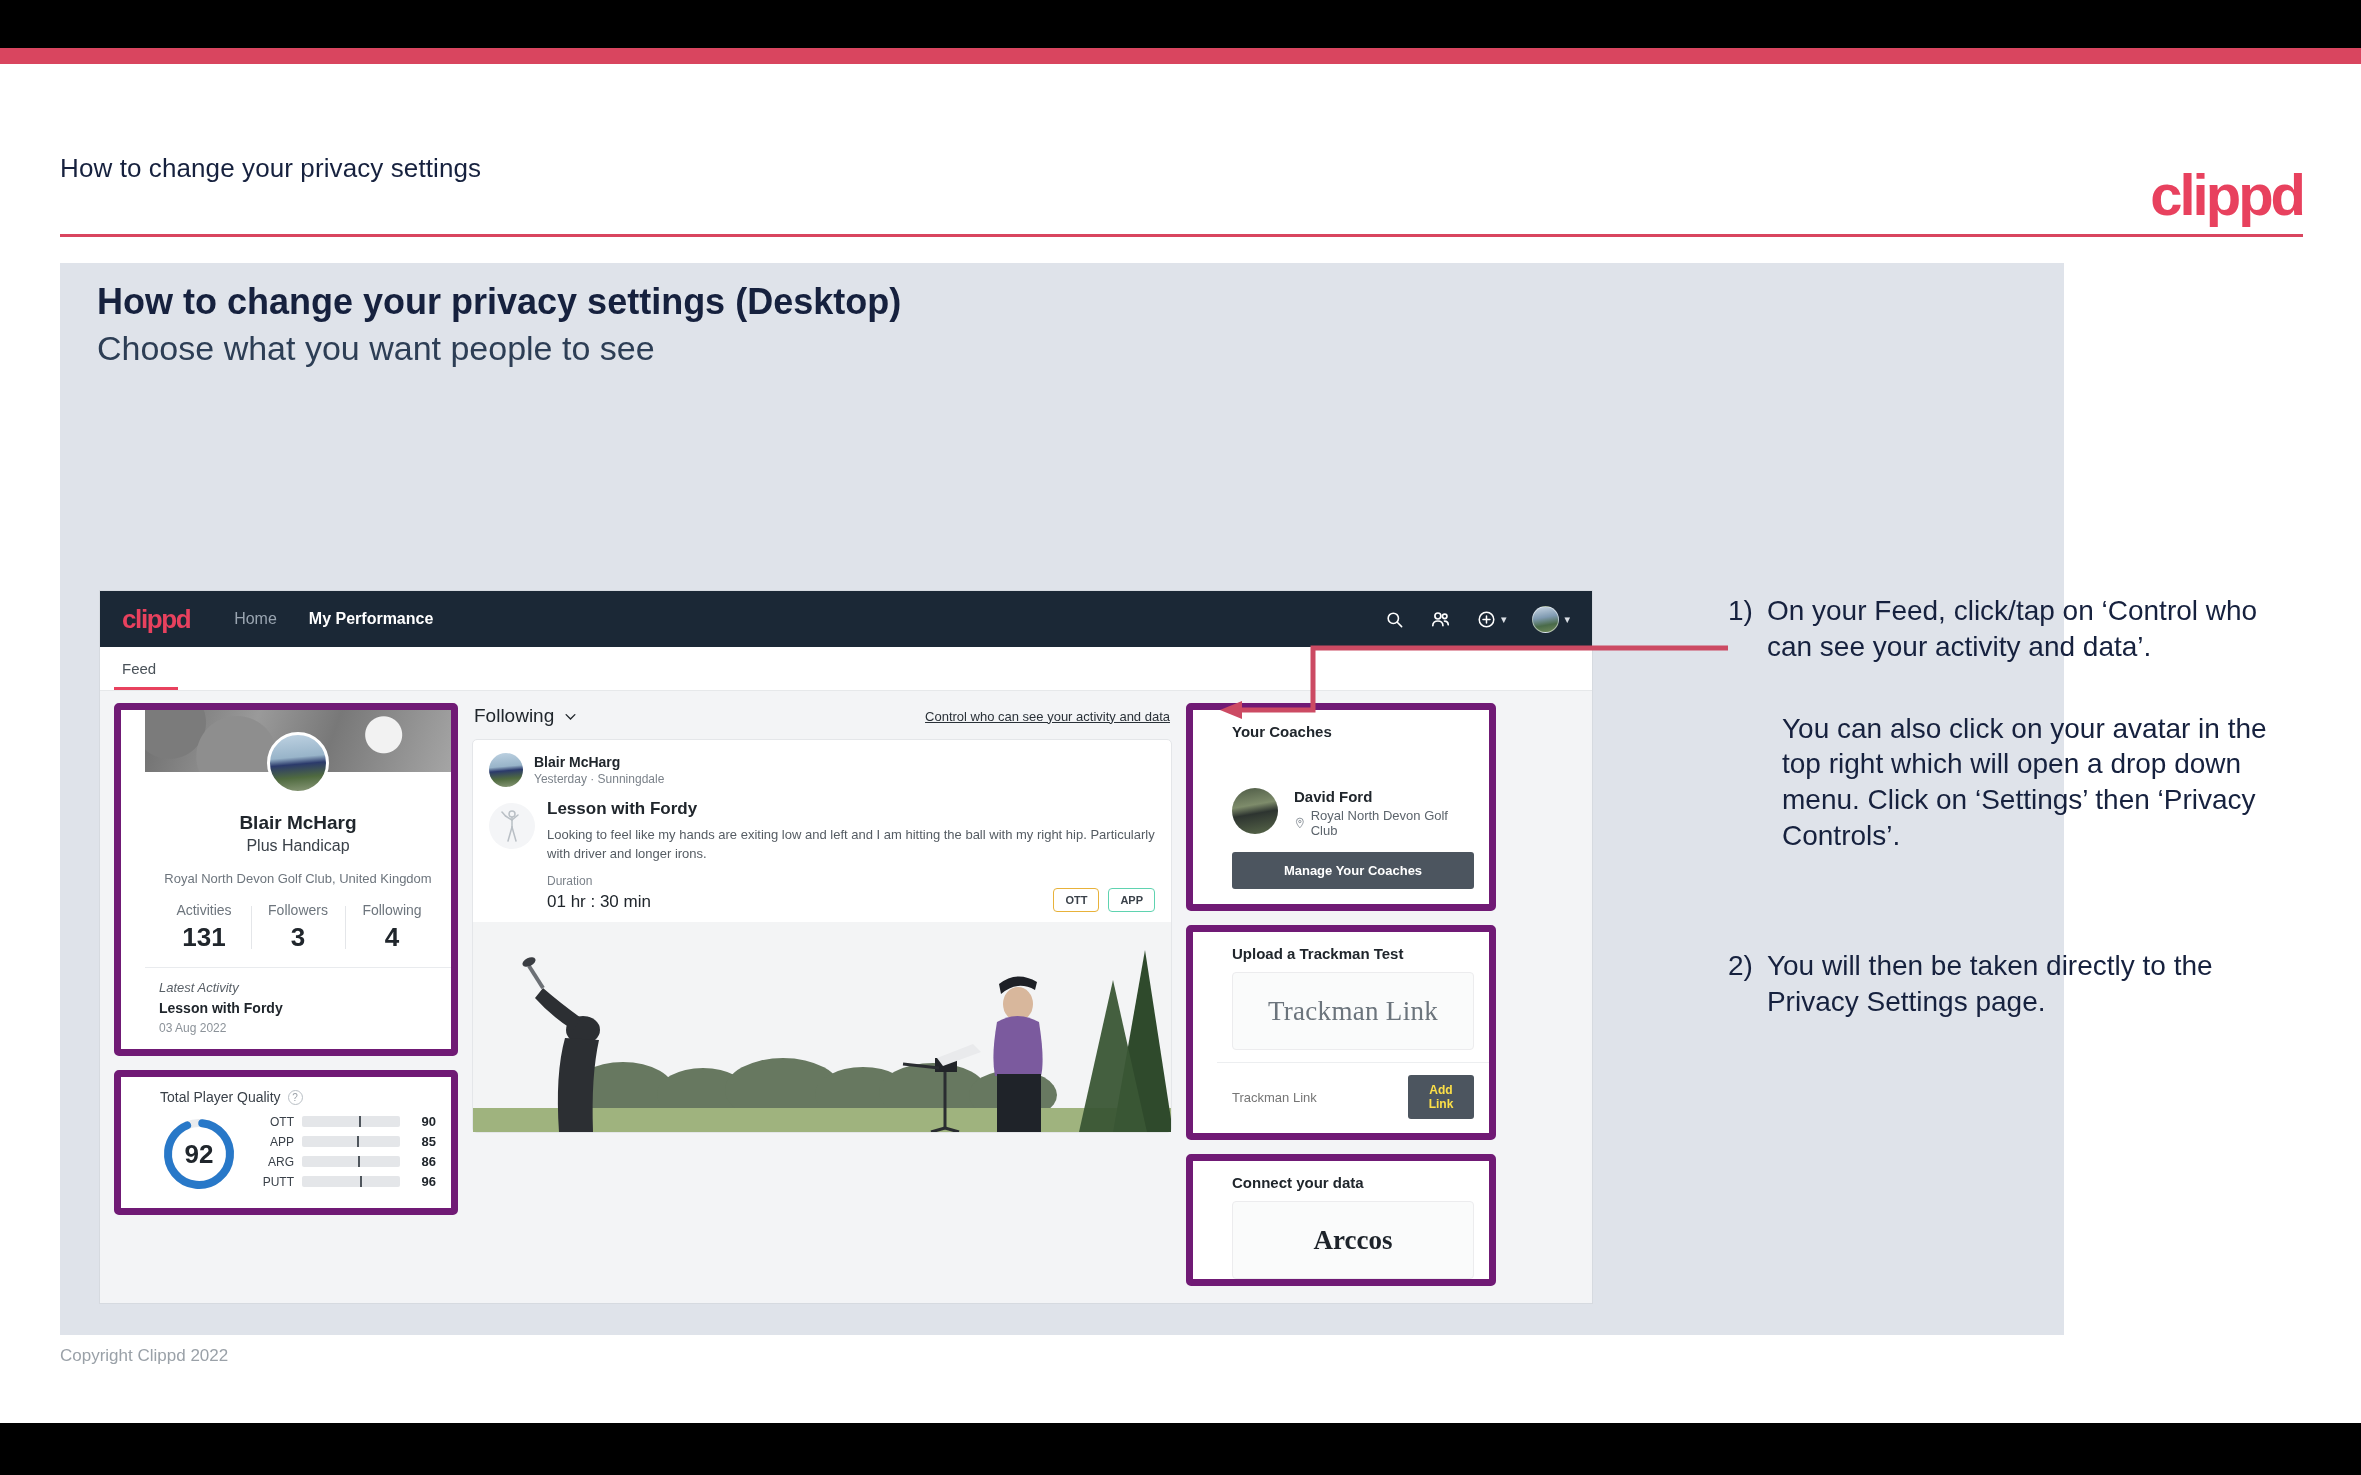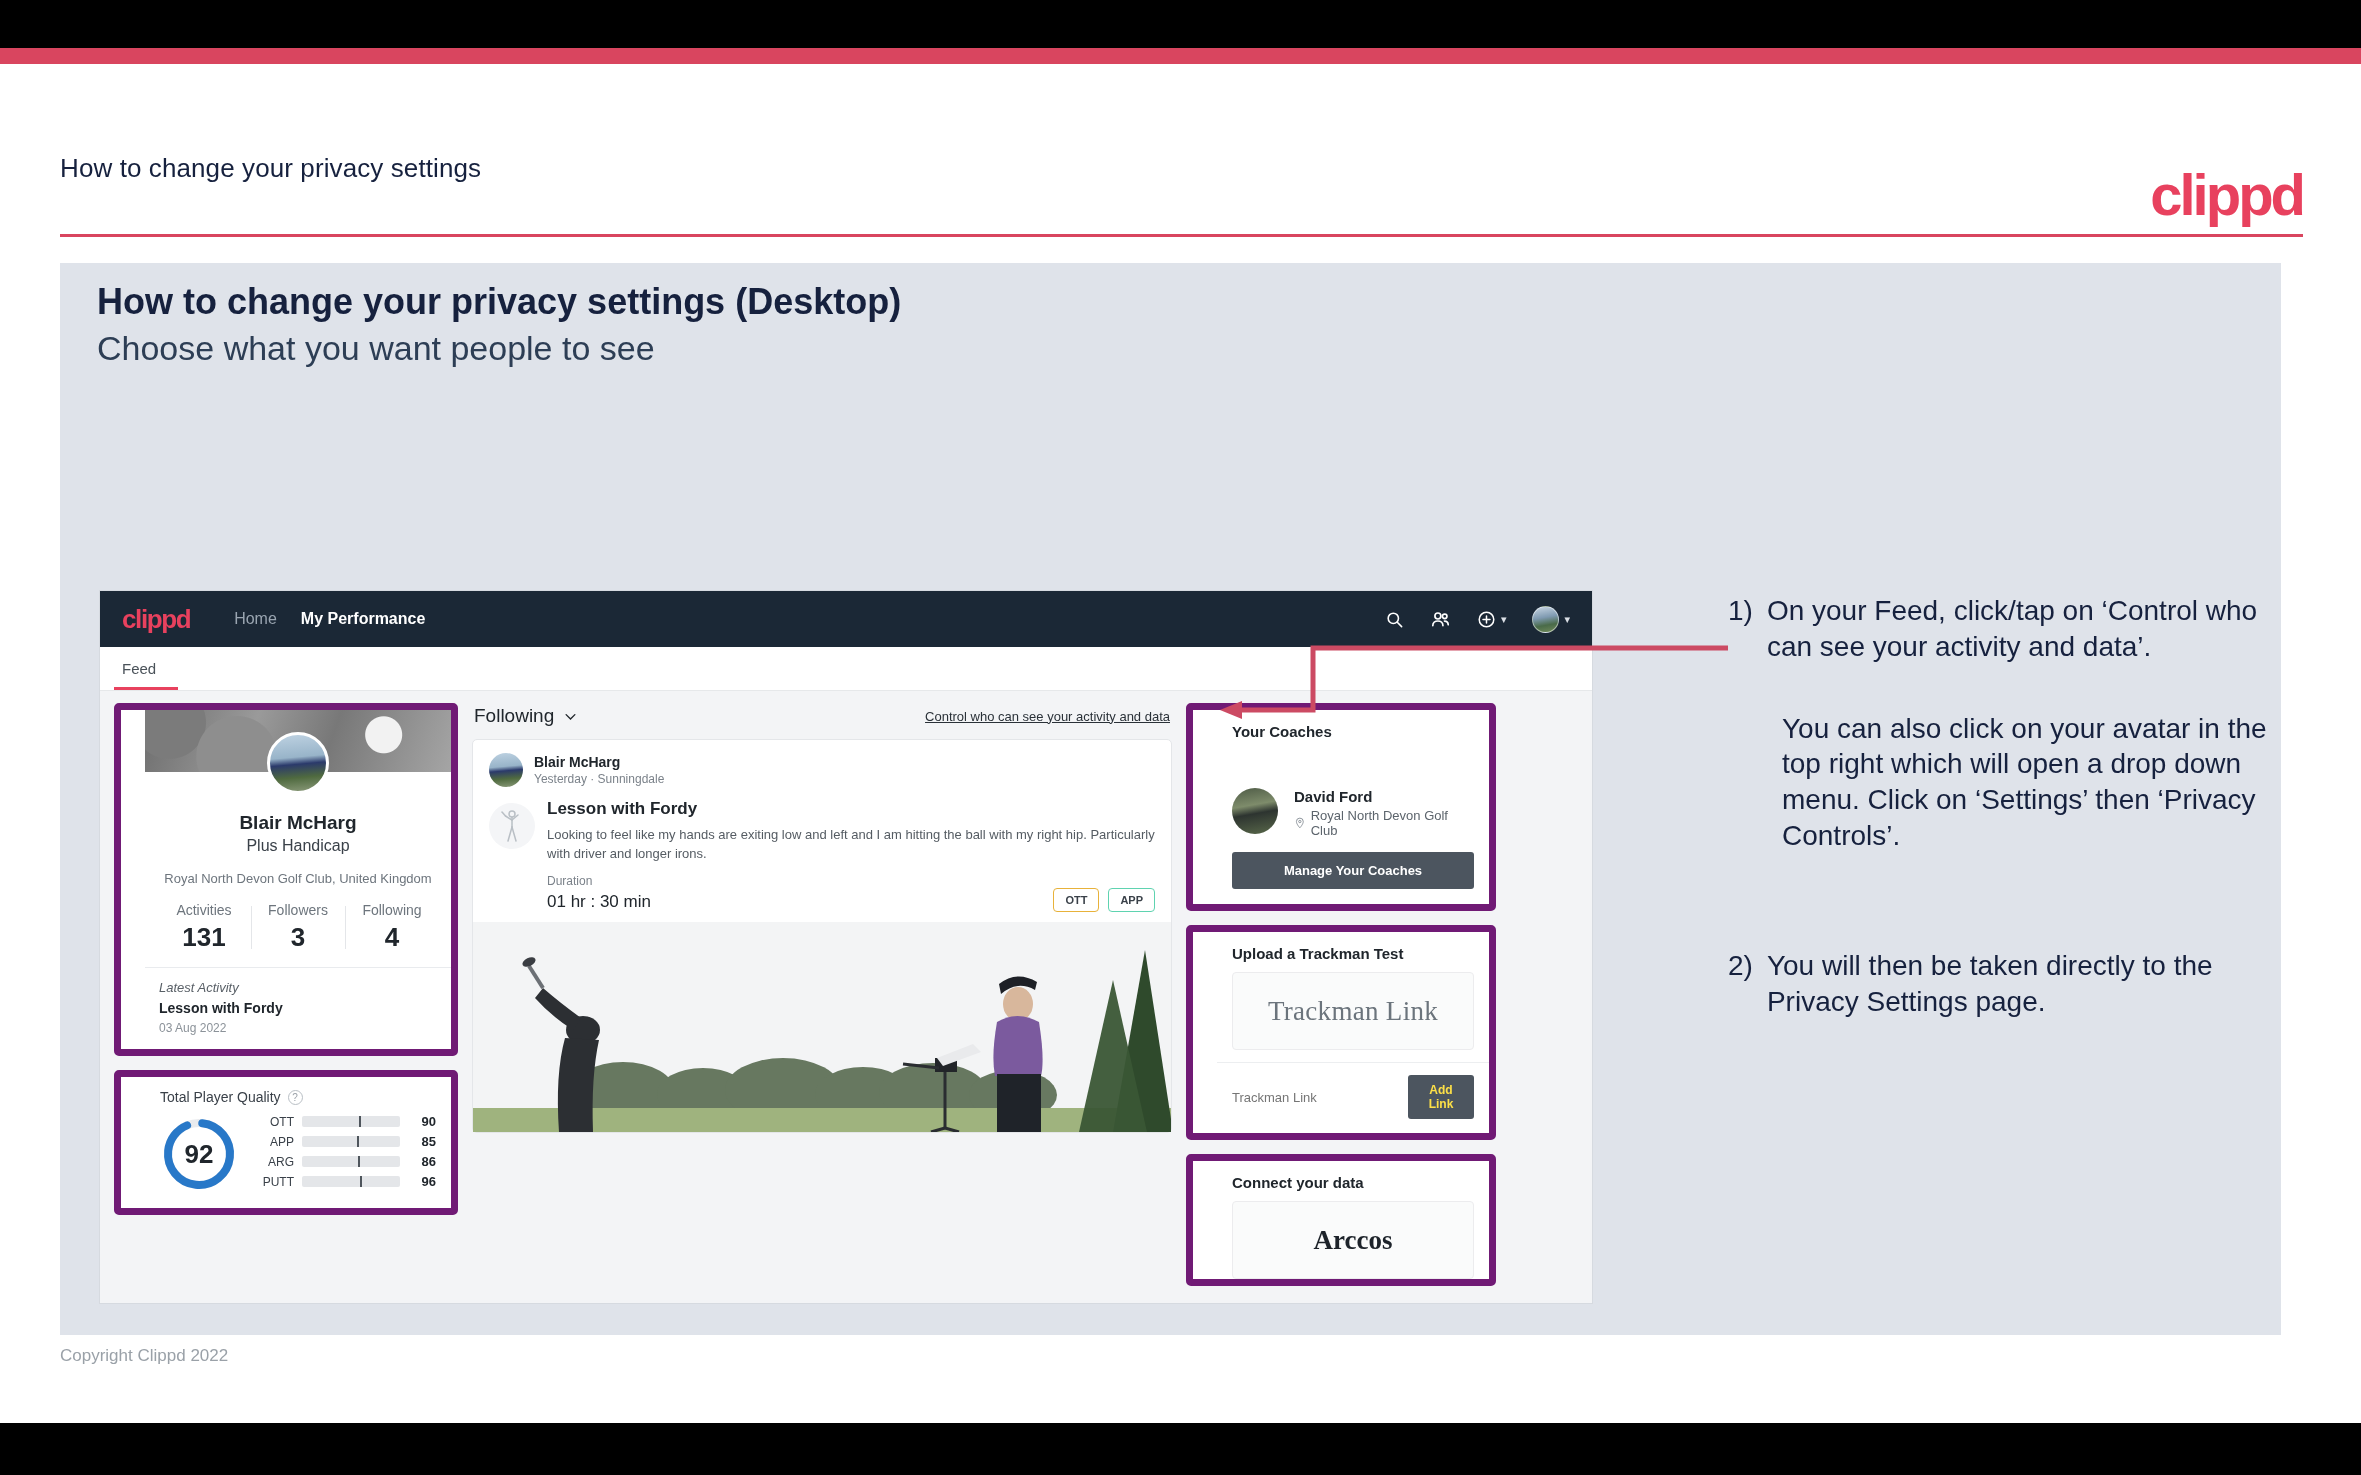--- a/index.html
+++ b/index.html
@@ -44,21 +44,21 @@
     position: absolute;
     left: 60px; right: 58px; top: 186px;
     height: 3px;
     background: #d9455f;
   }
 
   
   .body-panel {
     position: absolute;
     left: 60px; top: 215px;
-    width: 2221px; height: 1072px;
+    width: 2004px; height: 1072px;
     background: #dfe3ea;
   }
   .panel-title {
     position: absolute;
     left: 37px; top: 18px;
     font-size: 36px; font-weight: 700;
     color: #16213e;
   }
   .panel-sub {
     position: absolute;
@@ -80,21 +80,21 @@
     position: relative;
     height: 56px;
     background: #1b2836;
     display: flex; align-items: center;
     padding: 0 22px;
   }
   .app-nav-logo {
     font-size: 26px; font-weight: 700;
     color: #e8415e; letter-spacing: -1.4px;
   }
-  .app-nav-links { display: flex; gap: 24px; margin-left: 44px; }
+  .app-nav-links { display: flex; gap: 32px; margin-left: 44px; }
   .app-nav-link { font-size: 16px; color: #9aa5b1; }
   .app-nav-link.active { color: #ffffff; font-weight: 600; }
   .app-nav-right {
     margin-left: auto; display: flex; align-items: center; gap: 26px;
   }
   .nav-icon { color: #fff; display: flex; align-items: center; }
   .nav-icon svg { display: block; }
   .caret { font-size: 11px; color: #dbe0e6; margin-left: 5px; }
   .nav-avatar {
     width: 27px; height: 27px; border-radius: 50%;

